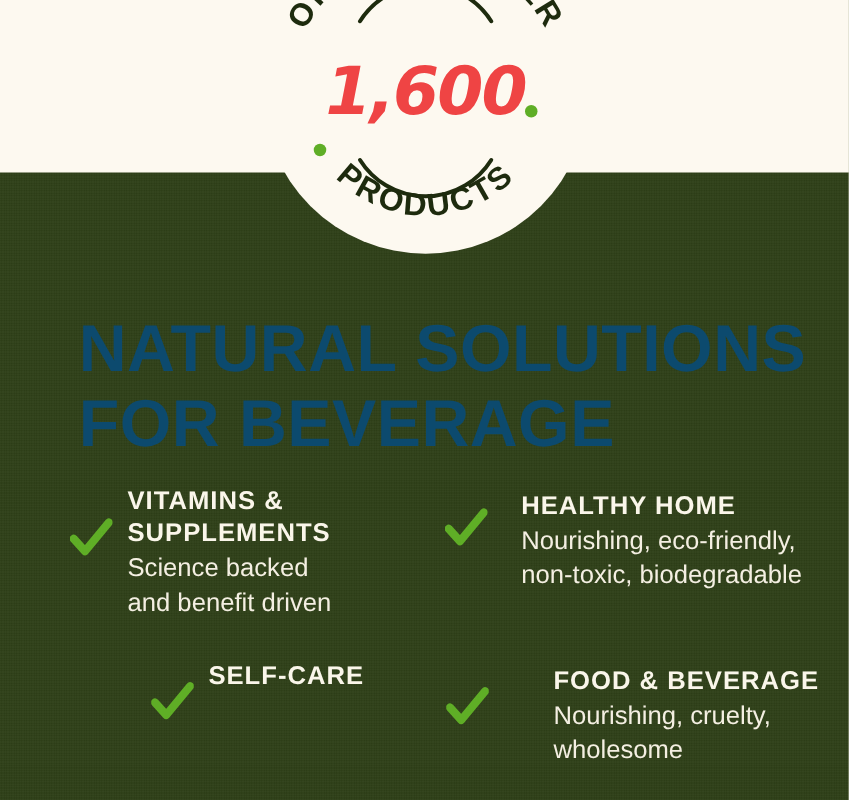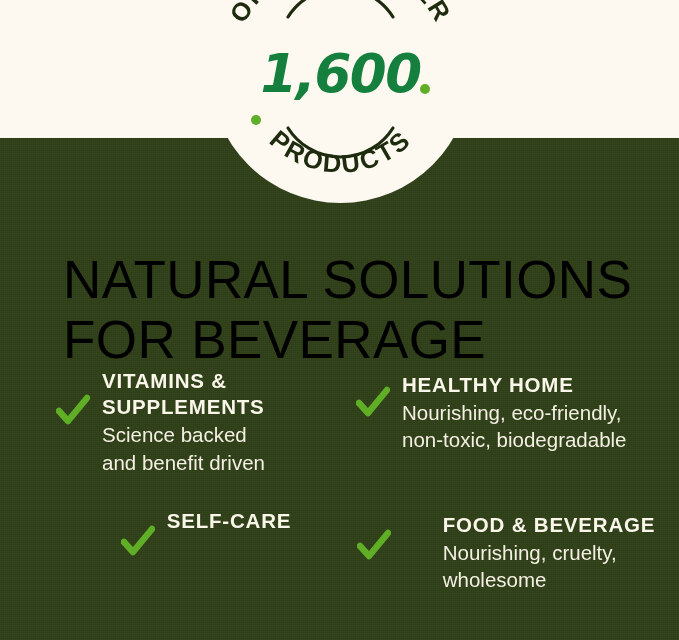--- a/index.html
+++ b/index.html
@@ -76,62 +76,62 @@
   .count-number {
     position: absolute;
     left: 0;
     top: 105px;
     width: 261px;
     text-align: center;
     font-family: "DejaVu Sans", sans-serif;
     font-size: 53px;
     font-weight: 700;
     font-style: italic;
-    color: #15803d;
+    color: #ef4444;
     letter-spacing: -1.5px;
     line-height: 1;
   }
 
   
   .headline {
     position: absolute;
     left: 63px;
     top: 253px;
     width: 600px;
-    color: #000000;
+    color: #0c4a6e;
     font-family: "Liberation Sans", sans-serif;
     font-size: 53px;
-    font-weight: 400;
+    font-weight: 700;
     line-height: 1.0;
     letter-spacing: 0.4px;
     z-index: 2;
   }
   .headline .hl-line { display: block; white-space: nowrap; }
   .headline .hl-line + .hl-line { margin-top: 7px; }
 
   
   .features {
     position: absolute;
     left: 0;
-    top: 368px;
+    top: 388px;
     width: 621px;
     height: 250px;
     z-index: 2;
   }
   .feature {
     position: absolute;
     display: flex;
     align-items: flex-start;
     width: 300px;
   }
   .feature.col-l { left: 56px; }
   .feature.col-r { left: 356px; }
   .feature.row-1 { top: 0px; }
   .feature.row-2 { top: 140px; justify-content: center; }
-  .feature.col-r.row-1 { top: 4px; }
+  .feature.col-r.row-1 { top: 4px; gap: 15px; }
   .feature.col-r.row-2 { top: 144px; gap: 40px; }
 
   .check-icon {
     flex: 0 0 auto;
     width: 34px;
     height: 34px;
     margin-top: 26px;
     margin-right: 12px;
   }
   .feature.col-r .check-icon { margin-top: 14px; }

